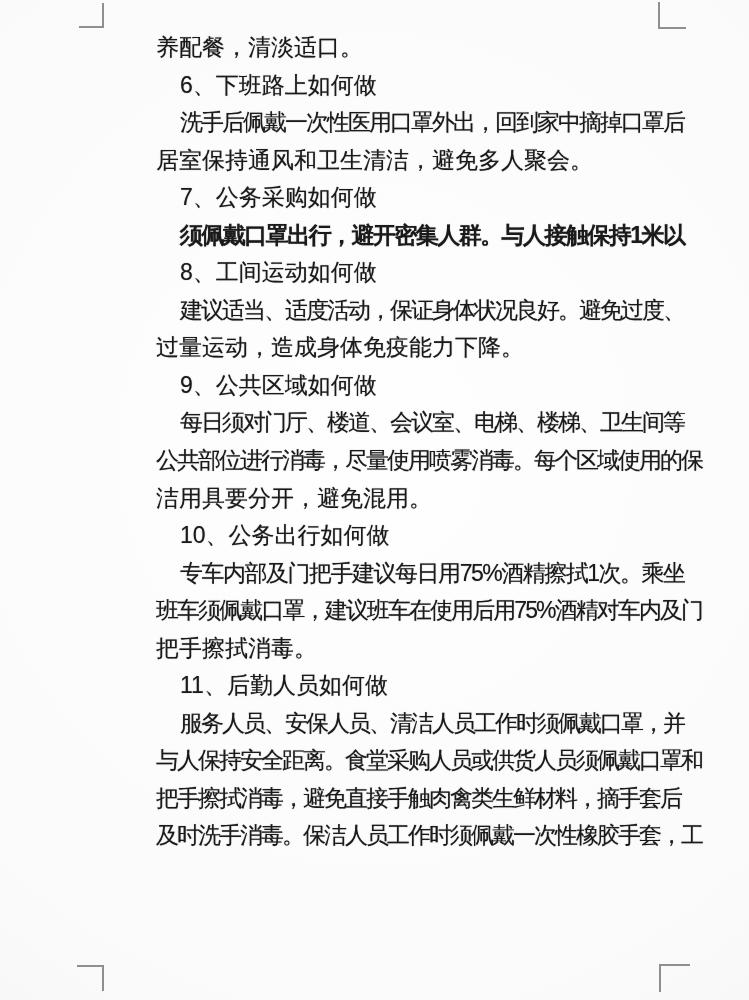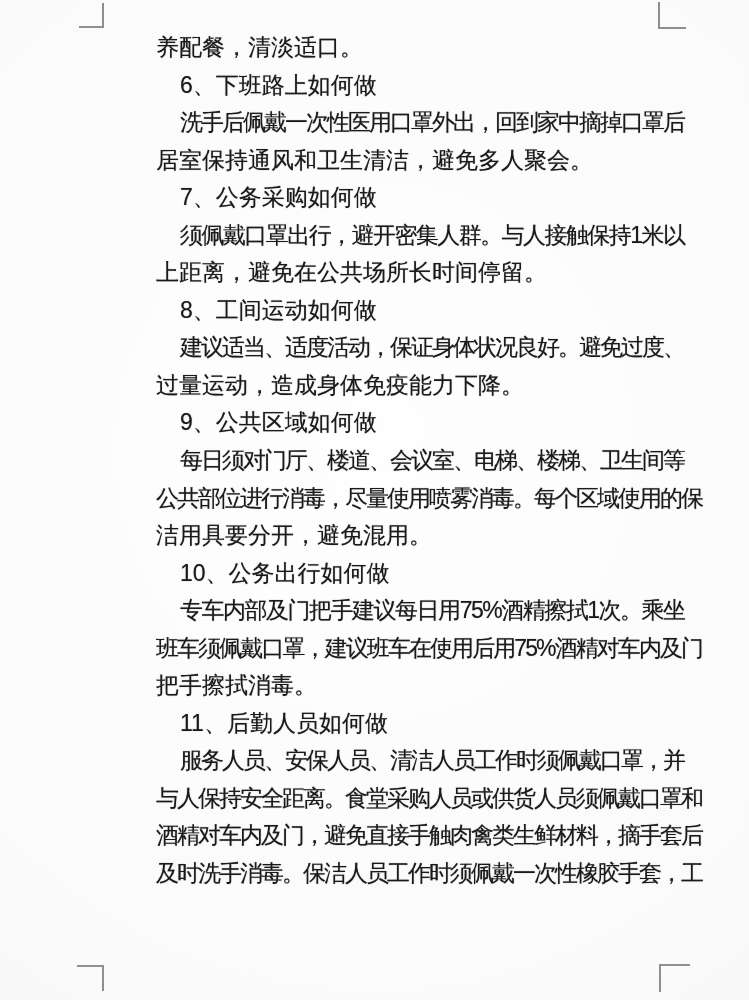--- a/index.html
+++ b/index.html
@@ -51,32 +51,31 @@
   <div class="mark mark-tl"></div>
   <div class="mark mark-tr"></div>
   <div class="mark mark-bl"></div>
   <div class="mark mark-br"></div>
   <div class="doc">
       <div class="line"><span>养配餐，清淡适口。</span></div>
       <div class="line indent"><span>6、下班路上如何做</span></div>
       <div class="line indent"><span style="letter-spacing: -2px; text-align: center;">洗手后佩戴一次性医用口罩外出，回到家中摘掉口罩后</span></div>
       <div class="line"><span>居室保持通风和卫生清洁，避免多人聚会。</span></div>
       <div class="line indent"><span>7、公务采购如何做</span></div>
-      <div class="line indent"><span style="letter-spacing: -1.56px;">须佩戴口罩出行，避开密集人群。与人接触保持1米以</span></div>
-      <div class="line"><span>上距离，避免在公共场所长时间停留。</span></div>
+      <div class="line indent"><span style="letter-spacing: -1.56px; font-weight: bold;">须佩戴口罩出行，避开密集人群。与人接触保持1米以</span></div>
       <div class="line indent"><span>8、工间运动如何做</span></div>
       <div class="line indent"><span style="letter-spacing: -2px;">建议适当、适度活动，保证身体状况良好。避免过度、</span></div>
       <div class="line"><span>过量运动，造成身体免疫能力下降。</span></div>
       <div class="line indent"><span>9、公共区域如何做</span></div>
       <div class="line indent"><span style="letter-spacing: -2px;">每日须对门厅、楼道、会议室、电梯、楼梯、卫生间等</span></div>
       <div class="line"><span style="letter-spacing: -2px;">公共部位进行消毒，尽量使用喷雾消毒。每个区域使用的保</span></div>
       <div class="line"><span>洁用具要分开，避免混用。</span></div>
       <div class="line indent"><span>10、公务出行如何做</span></div>
       <div class="line indent"><span style="letter-spacing: -1.49px;">专车内部及门把手建议每日用75%酒精擦拭1次。乘坐</span></div>
       <div class="line"><span style="letter-spacing: -1.92px;">班车须佩戴口罩，建议班车在使用后用75%酒精对车内及门</span></div>
       <div class="line"><span>把手擦拭消毒。</span></div>
       <div class="line indent"><span>11、后勤人员如何做</span></div>
       <div class="line indent"><span style="letter-spacing: -2px;">服务人员、安保人员、清洁人员工作时须佩戴口罩，并</span></div>
       <div class="line"><span style="letter-spacing: -2px;">与人保持安全距离。食堂采购人员或供货人员须佩戴口罩和</span></div>
-      <div class="line"><span style="letter-spacing: -2px;">酒精对车内及门，避免直接手触肉禽类生鲜材料，摘手套后</span></div>
+      <div class="line"><span style="letter-spacing: -2px;">把手擦拭消毒，避免直接手触肉禽类生鲜材料，摘手套后</span></div>
       <div class="line"><span style="letter-spacing: -2px;">及时洗手消毒。保洁人员工作时须佩戴一次性橡胶手套，工</span></div>
     </div>
 </div>
 
 </body></html>

